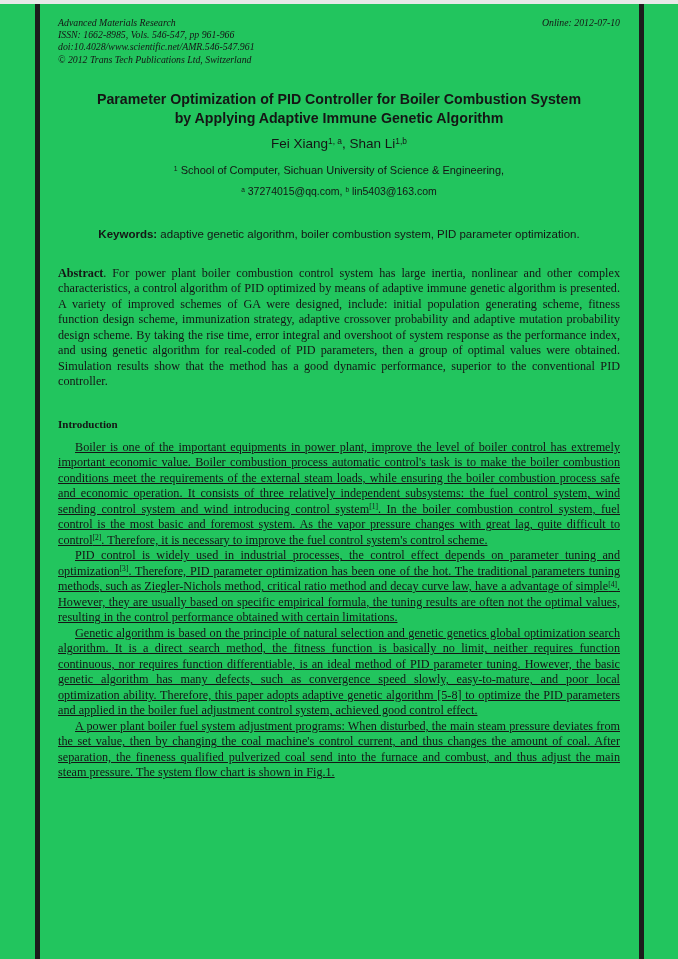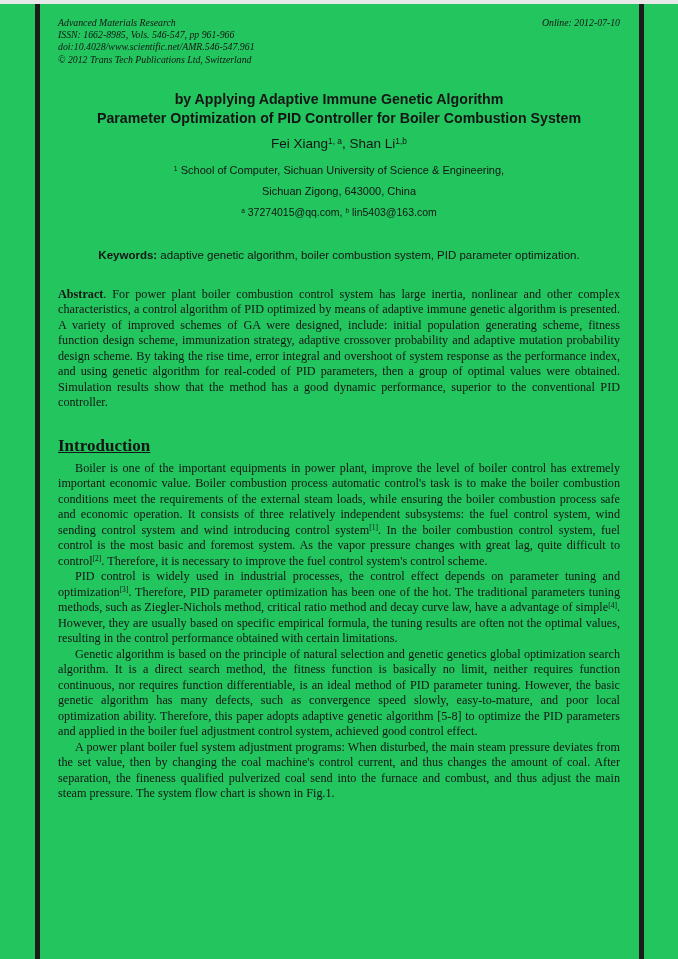--- a/index.html
+++ b/index.html
@@ -96,27 +96,26 @@
   .body-text {
     margin: 0;
     font-size: 12.2px;
     line-height: 15.5px;
     text-align: justify;
   }
   .abstract { margin-top: 24px; }
 
   .section-heading {
     margin: 27px 0 8px 0;
-    font-size: 17px;
+    font-size: 11px;
     font-weight: bold;
     line-height: 15px;
-    text-decoration: underline;
   }
 
-  .indent { text-indent: 17px; }
+  .indent { text-indent: 17px; text-decoration: underline; }
 
   sup {
     font-size: 0.62em;
     line-height: 0;
     vertical-align: baseline;
     position: relative;
     top: -0.45em;
   }
 </style>
 </head>
@@ -132,28 +131,27 @@
       <div class="jheader-left">
         <div>Advanced Materials Research</div>
         <div>ISSN: 1662-8985, Vols. 546-547, pp 961-966</div>
         <div>doi:10.4028/www.scientific.net/AMR.546-547.961</div>
         <div>© 2012 Trans Tech Publications Ltd, Switzerland</div>
       </div>
       <div class="jheader-right">Online: 2012-07-10</div>
     </div>
 
     <h1 class="title">
+      <span class="title-line">Parameter Optimization of PID Controller for Boiler Combustion System</span>
       <span class="title-line">by Applying Adaptive Immune Genetic Algorithm</span>
-      <span class="title-line">Parameter Optimization of PID Controller for Boiler Combustion System</span>
     </h1>
 
     <div class="authors"><span>Fei Xiang</span><sup>1, a</sup><span>, Shan Li</span><sup>1,b</sup></div>
 
     <div class="affil"><sup>1</sup><span> School of Computer, Sichuan University of Science &amp; Engineering,</span></div>
-    <div class="affil2">Sichuan Zigong, 643000, China</div>
     <div class="emails"><sup>a</sup><span> 37274015@qq.com, </span><sup>b</sup><span> lin5403@163.com</span></div>
 
     <p class="keywords"><span class="bold">Keywords:</span><span> adaptive genetic algorithm, boiler combustion system, PID parameter optimization.</span></p>
 
     <p class="body-text abstract"><span class="bold">Abstract</span><span>. For power plant boiler combustion control system has large inertia, nonlinear and other complex characteristics, a control algorithm of PID optimized by means of adaptive immune genetic algorithm is presented. A variety of improved schemes of GA were designed, include: initial population generating scheme, fitness function design scheme, immunization strategy, adaptive crossover probability and adaptive mutation probability design scheme. By taking the rise time, error integral and overshoot of system response as the performance index, and using genetic algorithm for real-coded of PID parameters, then a group of optimal values were obtained. Simulation results show that the method has a good dynamic performance, superior to the conventional PID controller.</span></p>
 
     <h2 class="section-heading">Introduction</h2>
 
     <p class="body-text indent"><span>Boiler is one of the important equipments in power plant, improve the level of boiler control has extremely important economic value. Boiler combustion process automatic control's task is to make the boiler combustion conditions meet the requirements of the external steam loads, while ensuring the boiler combustion process safe and economic operation. It consists of three relatively independent subsystems: the fuel control system, wind sending control system and wind introducing control system</span><sup>[1]</sup><span>. In the boiler combustion control system, fuel control is the most basic and foremost system. As the vapor pressure changes with great lag, quite difficult to control</span><sup>[2]</sup><span>. Therefore, it is necessary to improve the fuel control system's control scheme.</span></p>
     <p class="body-text indent"><span>PID control is widely used in industrial processes, the control effect depends on parameter tuning and optimization</span><sup>[3]</sup><span>. Therefore, PID parameter optimization has been one of the hot. The traditional parameters tuning methods, such as Ziegler-Nichols method, critical ratio method and decay curve law, have a advantage of simple</span><sup>[4]</sup><span>. However, they are usually based on specific empirical formula, the tuning results are often not the optimal values, resulting in the control performance obtained with certain limitations.</span></p>

